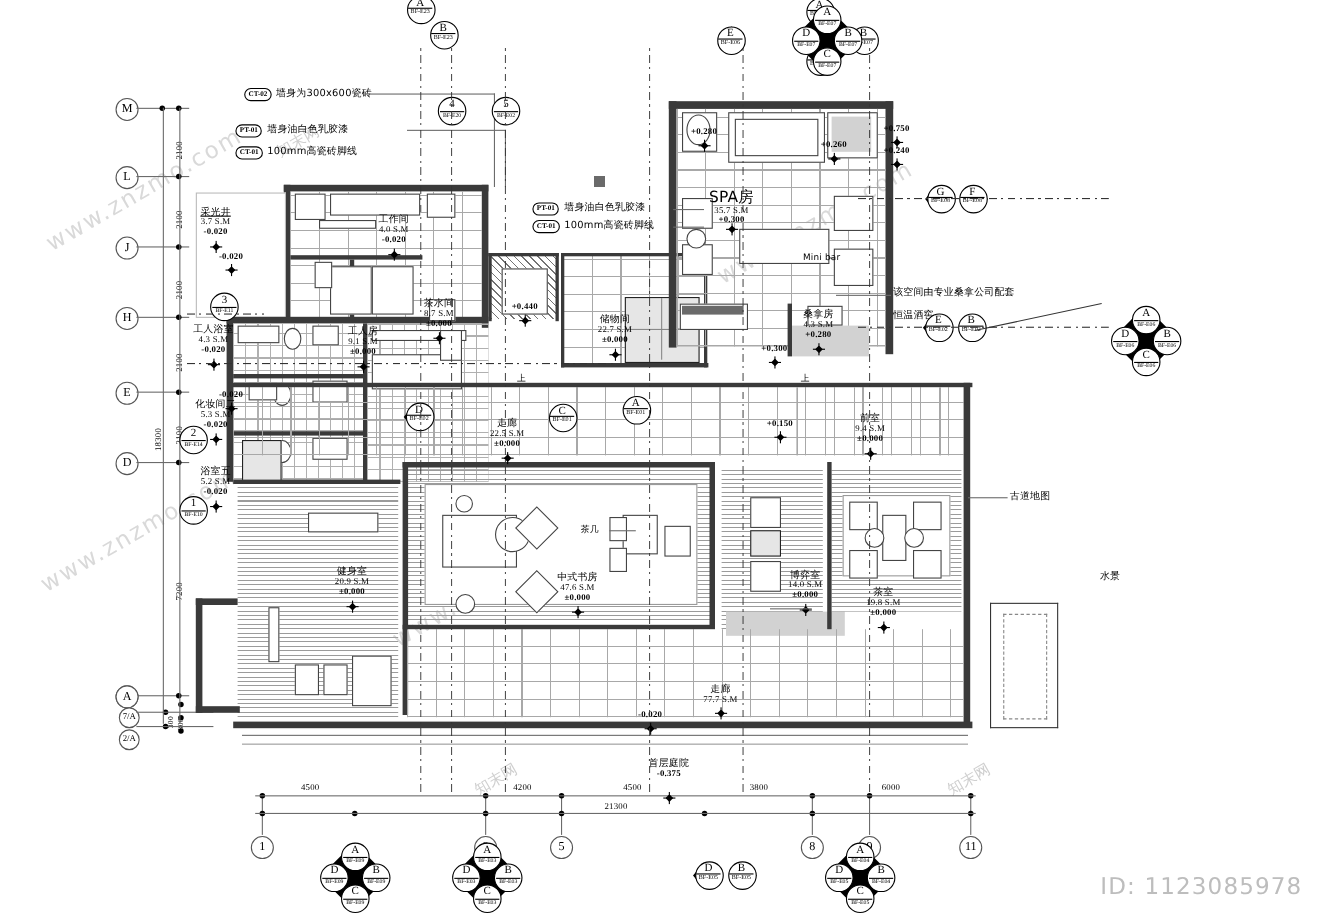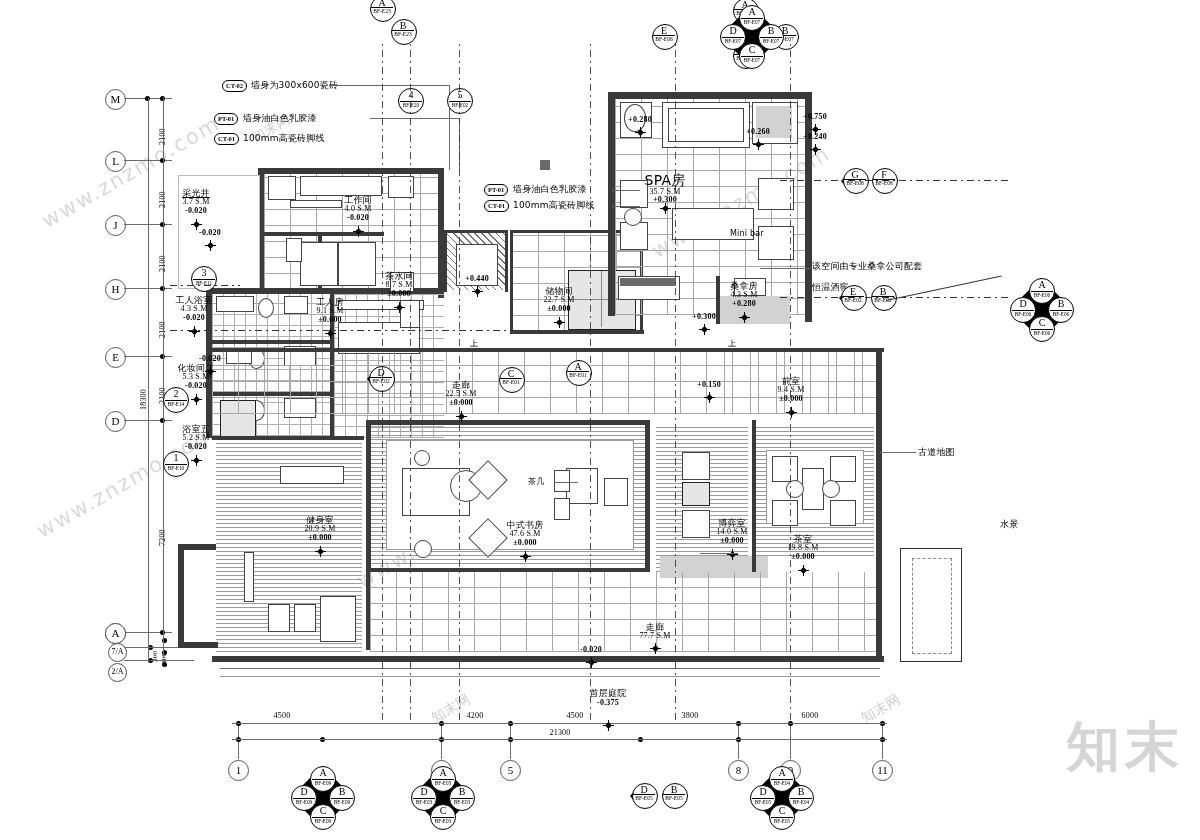--- a/index.html
+++ b/index.html
@@ -107,21 +107,21 @@
 
 <div id="sheet">
 
   <div class="wm" style="left:30px;top:160px;transform:rotate(-30deg);">www.znzmo.com</div>
   <div class="wm" style="left:25px;top:470px;transform:rotate(-30deg);">www.znzmo.com</div>
   <div class="wm" style="left:345px;top:520px;transform:rotate(-30deg);">www.znzmo.com</div>
   <div class="wm" style="left:640px;top:190px;transform:rotate(-30deg);">www.znzmo.com</div>
   <div class="wm2" style="left:250px;top:120px;transform:rotate(-30deg);">知末网</div>
   <div class="wm2" style="left:430px;top:700px;transform:rotate(-30deg);">知末网</div>
   <div class="wm2" style="left:860px;top:700px;transform:rotate(-30deg);">知末网</div>
-  <div class="logo">知末</div>
+  <div class="idtxt">ID: 1123085978</div>
 
   <div id="vgrid">
       <div class="bub" style="left: 105px; top: 89px;">M</div>
       <div class="ln h thin" style="left: 124px; top: 98px; width: 48px;"></div>
       <div class="dot" style="left: 160px; top: 96px;"></div>
       <div class="bub" style="left: 105px; top: 151px;">L</div>
       <div class="ln h thin" style="left: 124px; top: 160px; width: 48px;"></div>
       <div class="dot" style="left: 160px; top: 158px;"></div>
       <div class="bub" style="left: 105px; top: 215px;">J</div>
       <div class="ln h thin" style="left: 124px; top: 224px; width: 48px;"></div>

